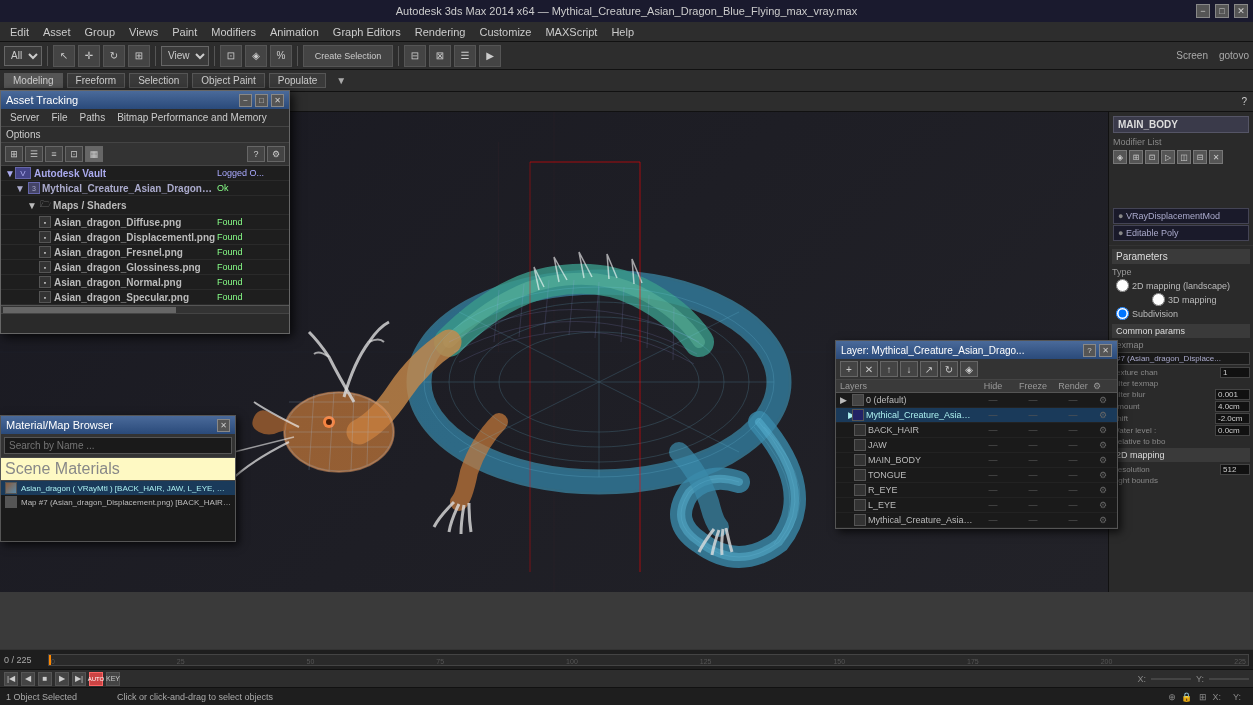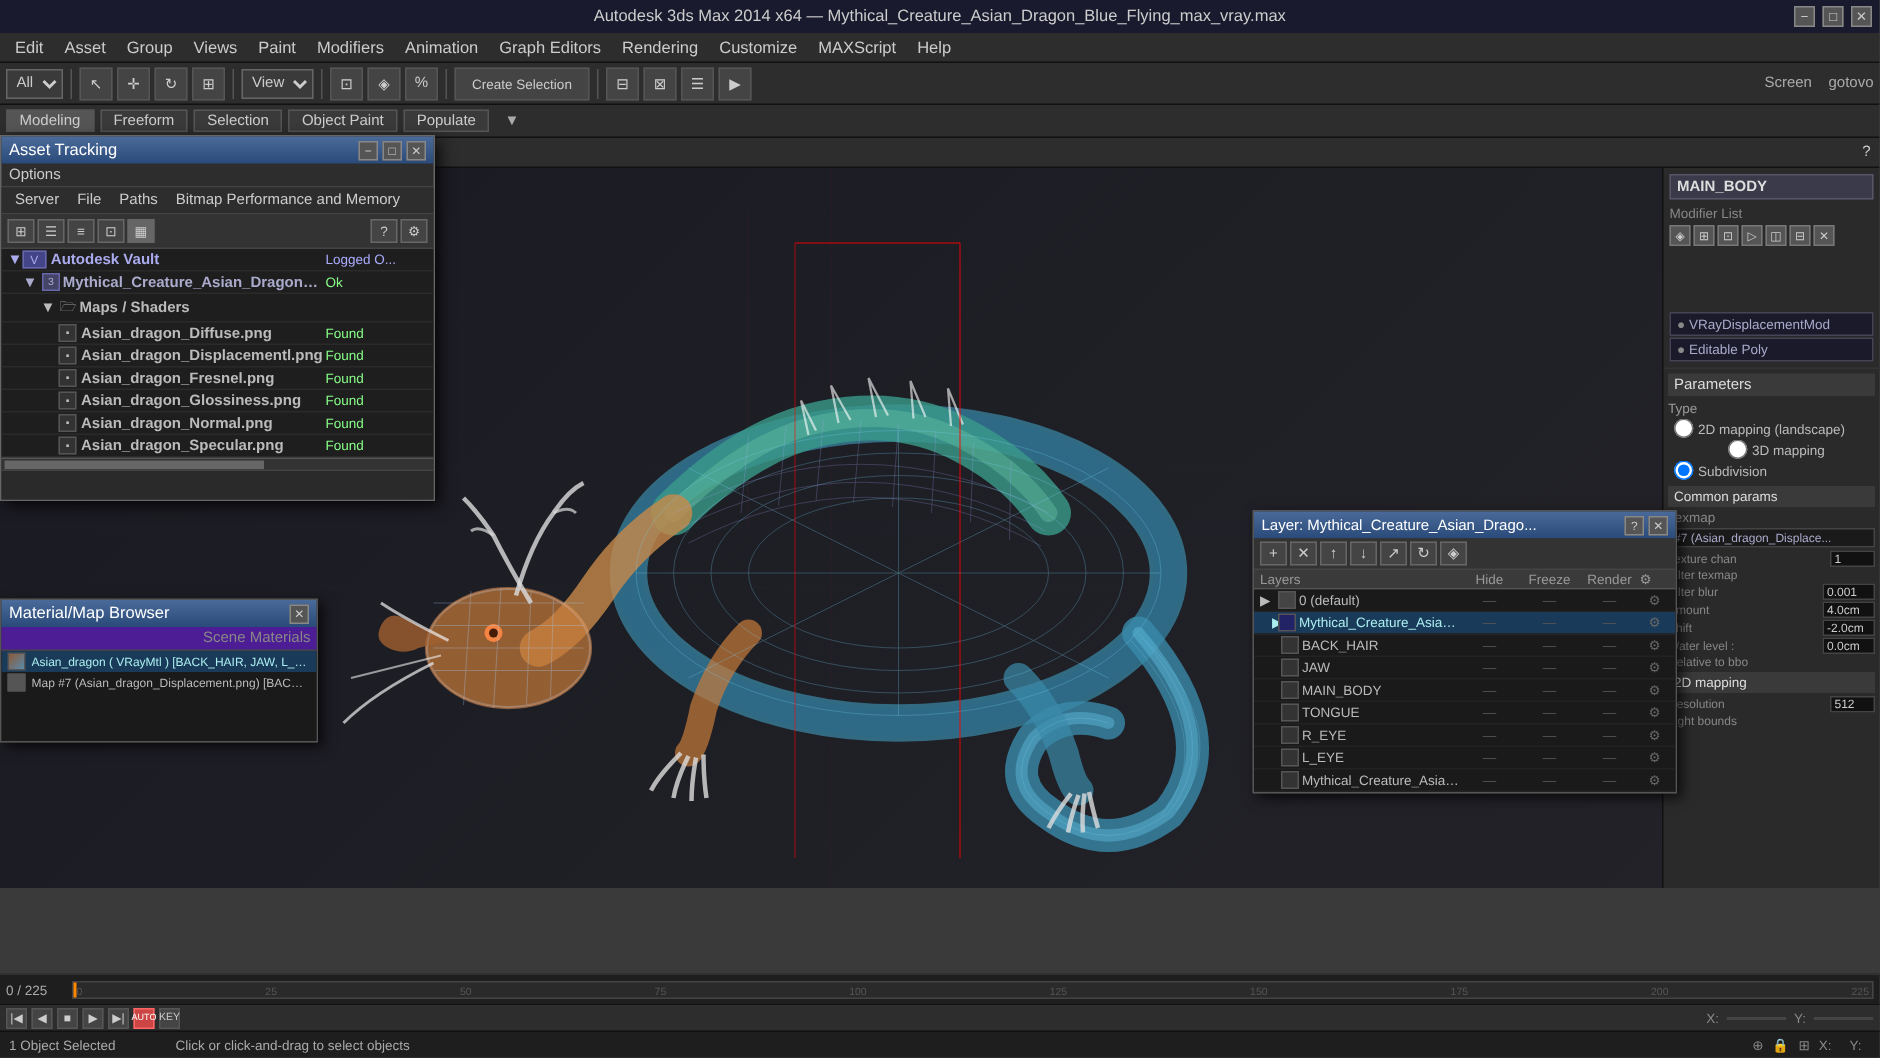--- a/index.html
+++ b/index.html
@@ -298,25 +298,24 @@
     .mat-search-input {
       width: 100%;
       background: #1a1a1a;
       border: 1px solid #555;
       color: #ccc;
       padding: 2px 4px;
       font-size: 10px;
     }
     #mat-section {
       padding: 2px 4px;
-      font-size: 10px;
+      font-size: 16px;
       color: #888;
-      background: #4c1d95;
+      background: #fef9c3;
       border-bottom: 1px solid #444;
-      text-align: right;
     }
     #mat-list {
       background: #1a1a1a;
       overflow-y: auto;
       height: 60px;
     }
     .mat-row {
       display: flex;
       align-items: center;
       padding: 1px 4px;
@@ -757,29 +756,29 @@
 
   <div id="asset-title-bar" style="background:linear-gradient(to bottom,#4a6a9a,#2a4a7a);height:18px;display:flex;align-items:center;justify-content:space-between;padding:0 5px;">
     <span style="color:#fff;font-size:11px;">Asset Tracking</span>
     <div class="asset-win-controls">
       <div class="asset-win-btn">−</div>
       <div class="asset-win-btn">□</div>
       <div class="asset-win-btn">✕</div>
     </div>
   </div>
 
-  <div id="asset-options">
-    <span>Options</span>
-  </div>
-
   <div id="asset-menu">
     <span class="asset-menu-item">Server</span>
     <span class="asset-menu-item">File</span>
     <span class="asset-menu-item">Paths</span>
     <span class="asset-menu-item">Bitmap Performance and Memory</span>
+  </div>
+
+  <div id="asset-options">
+    <span>Options</span>
   </div>
 
   <div id="asset-toolbar">
     <div class="asset-tb-group">
       <div class="asset-tb-btn">⊞</div>
       <div class="asset-tb-btn">☰</div>
       <div class="asset-tb-btn">≡</div>
       <div class="asset-tb-btn">⊡</div>
       <div class="asset-tb-btn" style="background:#666;">▦</div>
     </div>
@@ -844,26 +843,29 @@
       <span class="asset-status status-ok">Found</span>
     </div>
   </div>
 
   <div id="asset-scrollbar">
     <div id="asset-scrollbar-inner"></div>
   </div>
   <div id="asset-bottom"></div>
 </div>
 
-<div id="material-window" style="position:absolute;top:399px;left:0;width:212px;background:#2d2d2d;border:1px solid #555;box-shadow:3px 3px 8px rgba(0,0,0,0.7);z-index:200;">
+<div id="material-window" style="position:absolute;top:415px;left:0;width:236px;background:#2d2d2d;border:1px solid #555;box-shadow:3px 3px 8px rgba(0,0,0,0.7);z-index:200;">
   <div id="mat-title-bar" style="background:linear-gradient(to bottom,#4a6a9a,#2a4a7a);height:18px;display:flex;align-items:center;justify-content:space-between;padding:0 5px;">
     <span style="color:#fff;font-size:11px;">Material/Map Browser</span>
     <div style="display:flex;gap:3px;">
       <div style="width:13px;height:13px;background:#555;border:1px solid #888;cursor:pointer;font-size:8px;display:flex;align-items:center;justify-content:center;color:#ccc;">✕</div>
     </div>
+  </div>
+  <div id="mat-search">
+    <input class="mat-search-input" placeholder="Search by Name ..." style="">
   </div>
   <div id="mat-section">Scene Materials</div>
   <div id="mat-list">
     <div class="mat-row highlighted">
       <div class="mat-swatch" style="background:linear-gradient(135deg,#8a5a3a,#5a8aaa);"></div>
       <span style="font-size:8px;overflow:hidden;text-overflow:ellipsis;white-space:nowrap;">Asian_dragon ( VRayMtl ) [BACK_HAIR, JAW, L_EYE, MAIN_BODY, R...</span>
     </div>
     <div class="mat-row">
       <div class="mat-swatch" style="background:#555;"></div>
       <span style="font-size:8px;overflow:hidden;text-overflow:ellipsis;white-space:nowrap;">Map #7 (Asian_dragon_Displacement.png) [BACK_HAIR, JAW, L_EY...</span>

